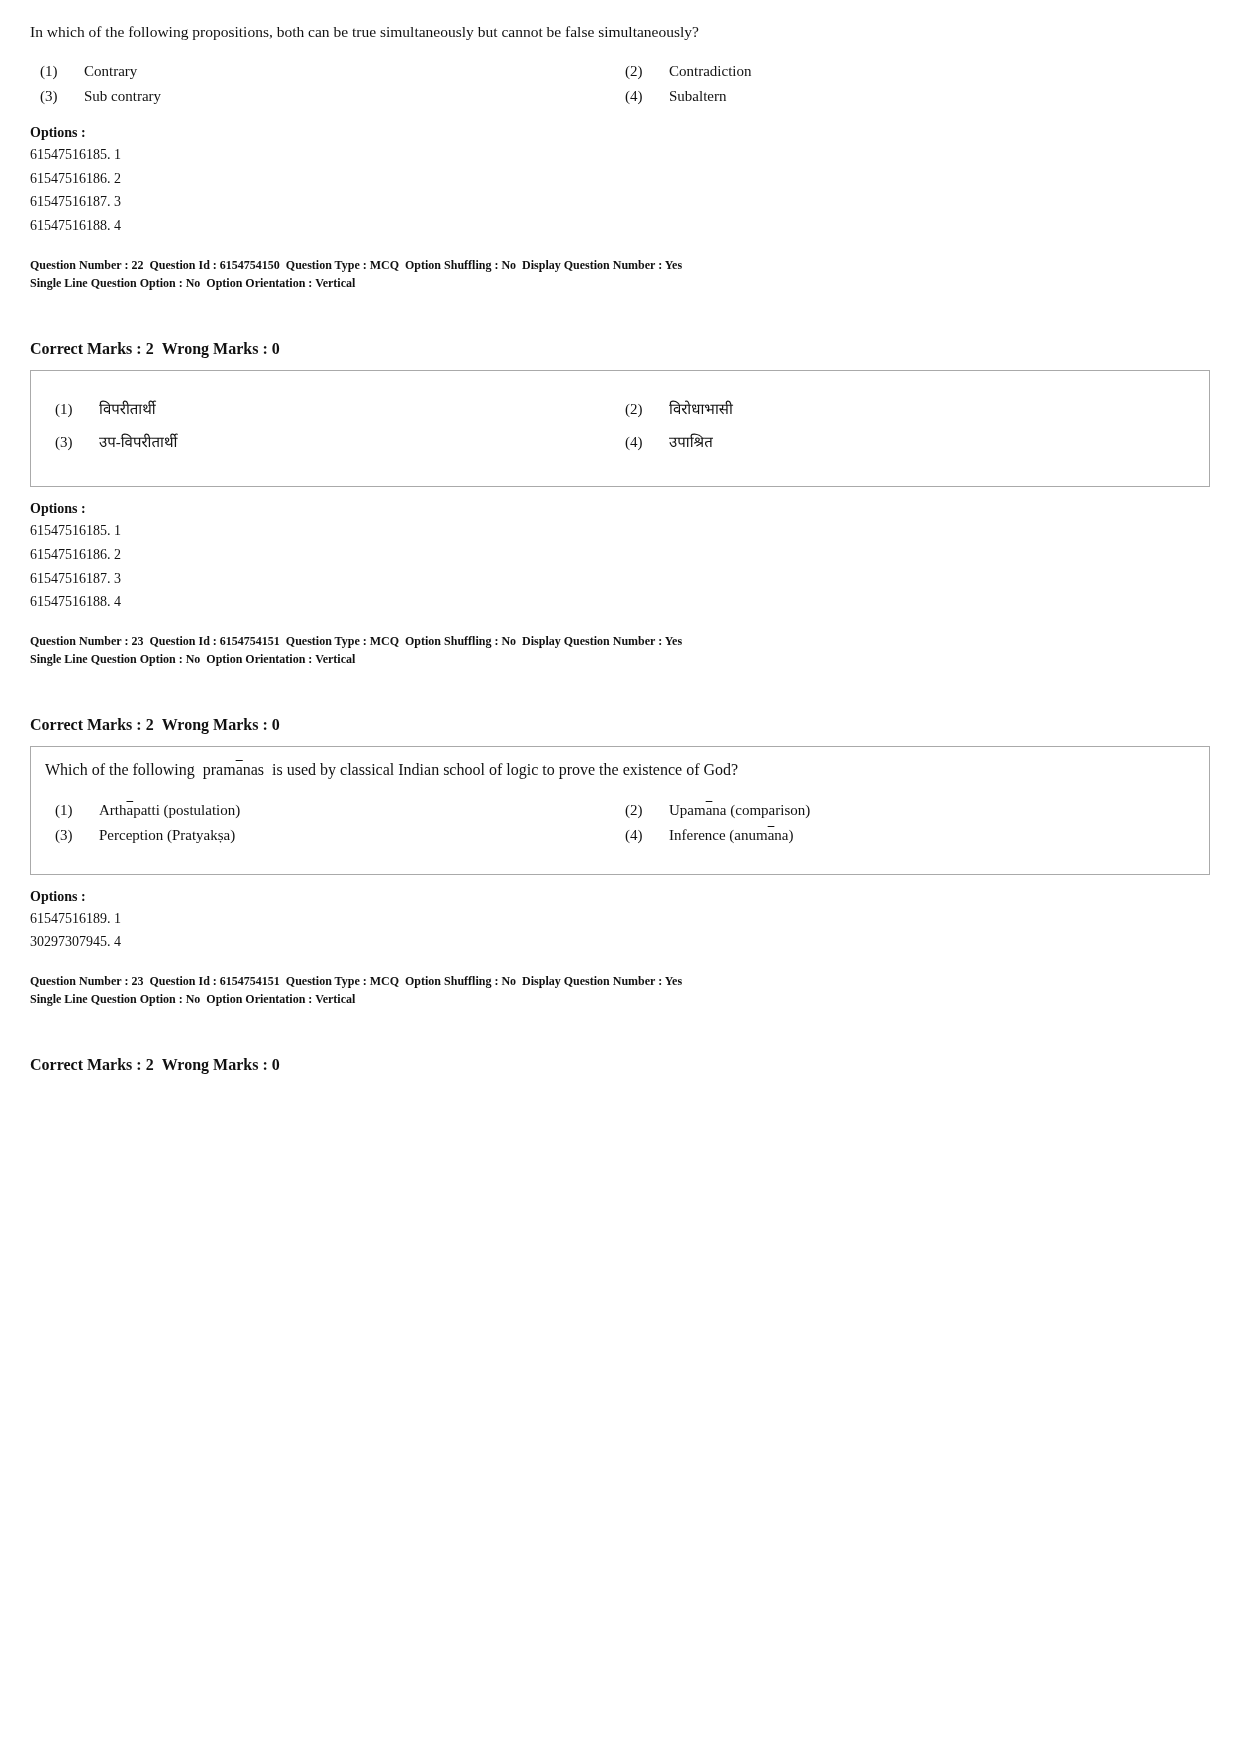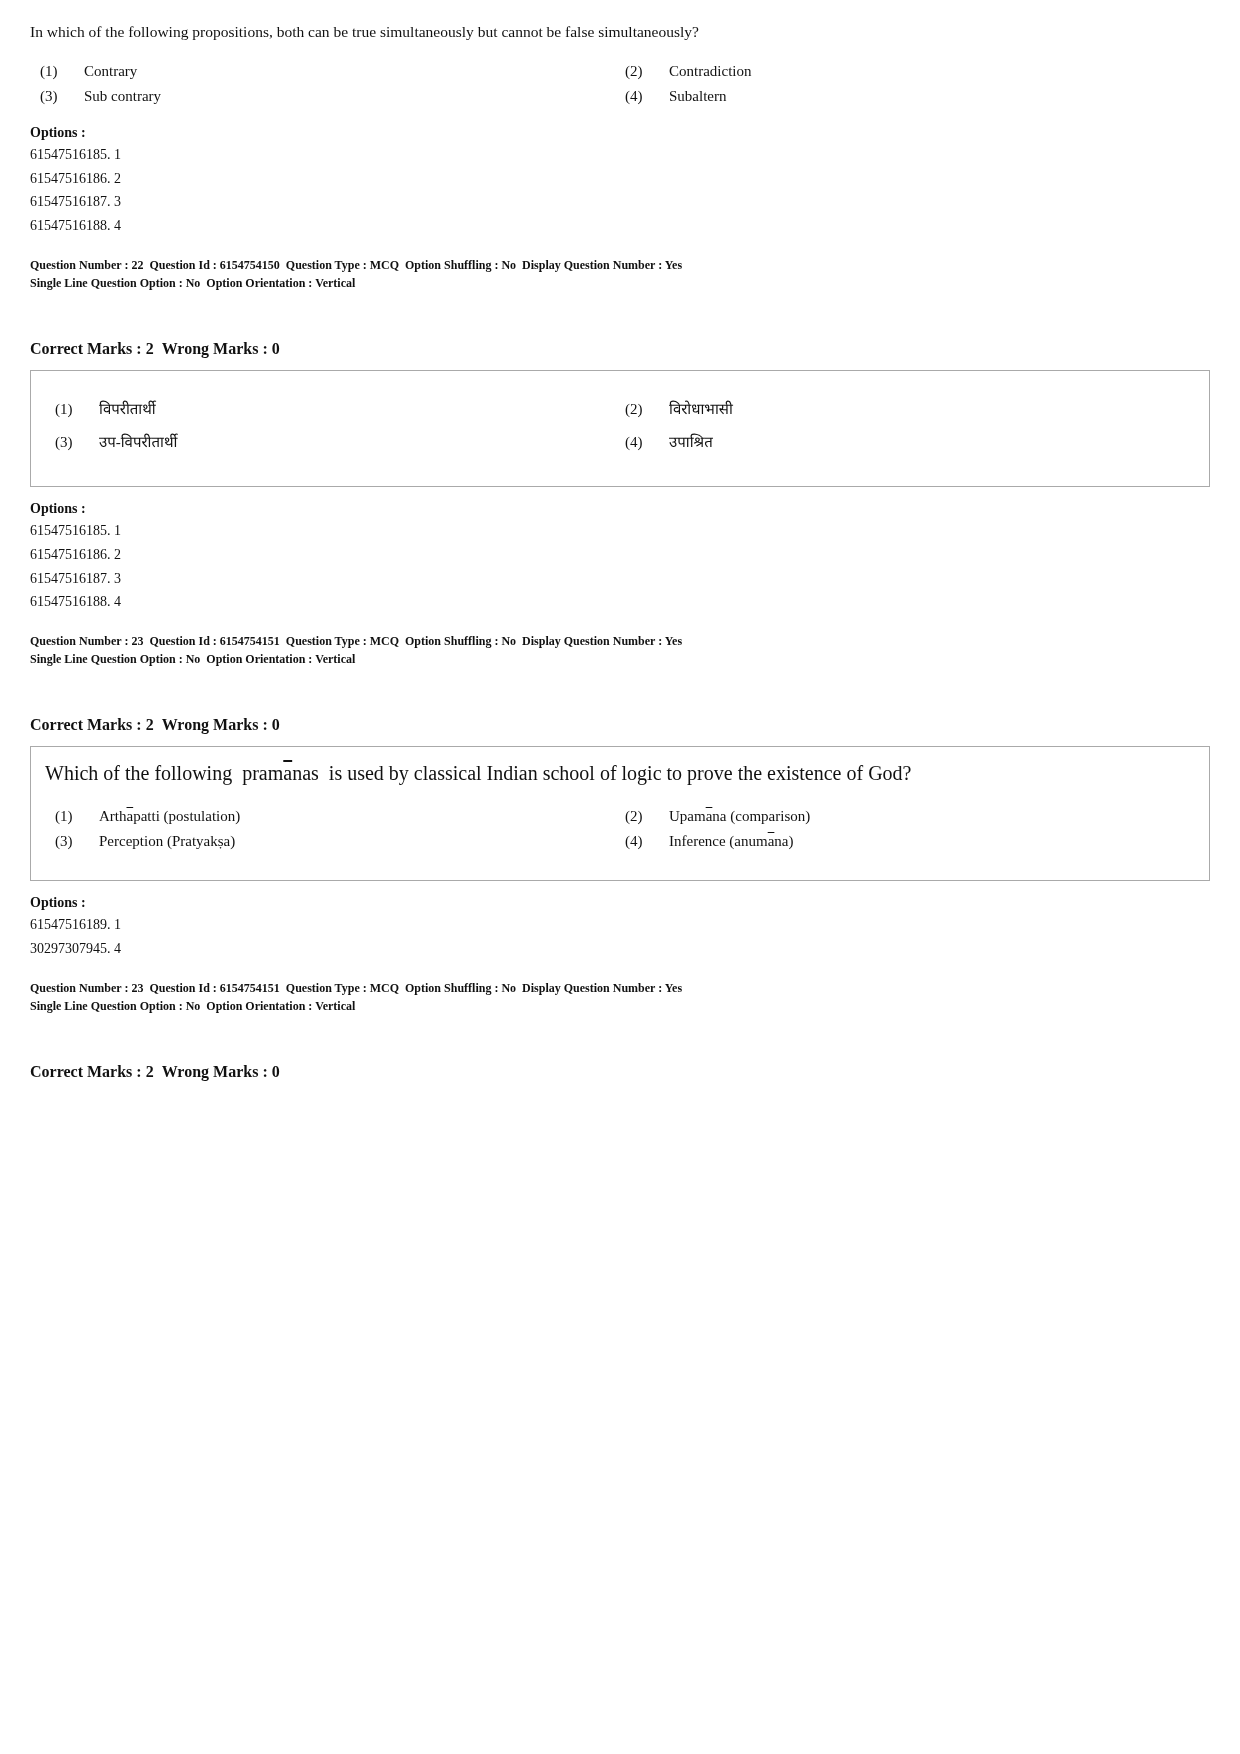--- a/index.html
+++ b/index.html
@@ -146,21 +146,21 @@
 
 <div class="meta-block">
   Question Number : 23&nbsp;&nbsp;Question Id : 6154754151&nbsp;&nbsp;Question Type : MCQ&nbsp;&nbsp;Option Shuffling : No&nbsp;&nbsp;Display Question Number : Yes<br>
   Single Line Question Option : No&nbsp;&nbsp;Option Orientation : Vertical
 </div>
 <div class="correct-marks">
   Correct Marks : 2&nbsp;&nbsp;Wrong Marks : 0
 </div>
 
 <div class="bordered-question">
-  <div class="question-text" style="font-size:20px; line-height:1.65;">
+  <div class="question-text" style="font-size:16px; line-height:1.65;">
     Which of the following&nbsp; pram<span style="text-decoration: overline;">a</span>nas &nbsp;is used by classical Indian school of logic to prove the existence of God?
   </div>
 
   <div style="margin-top: 16px;" class="options-grid">
     <div class="option-item">
       <span class="option-num">(1)</span>
       <span class="option-label">Arth<span style="text-decoration:overline;">a</span>patti (postulation)</span>
     </div>
     <div class="option-item">
       <span class="option-num">(2)</span>

